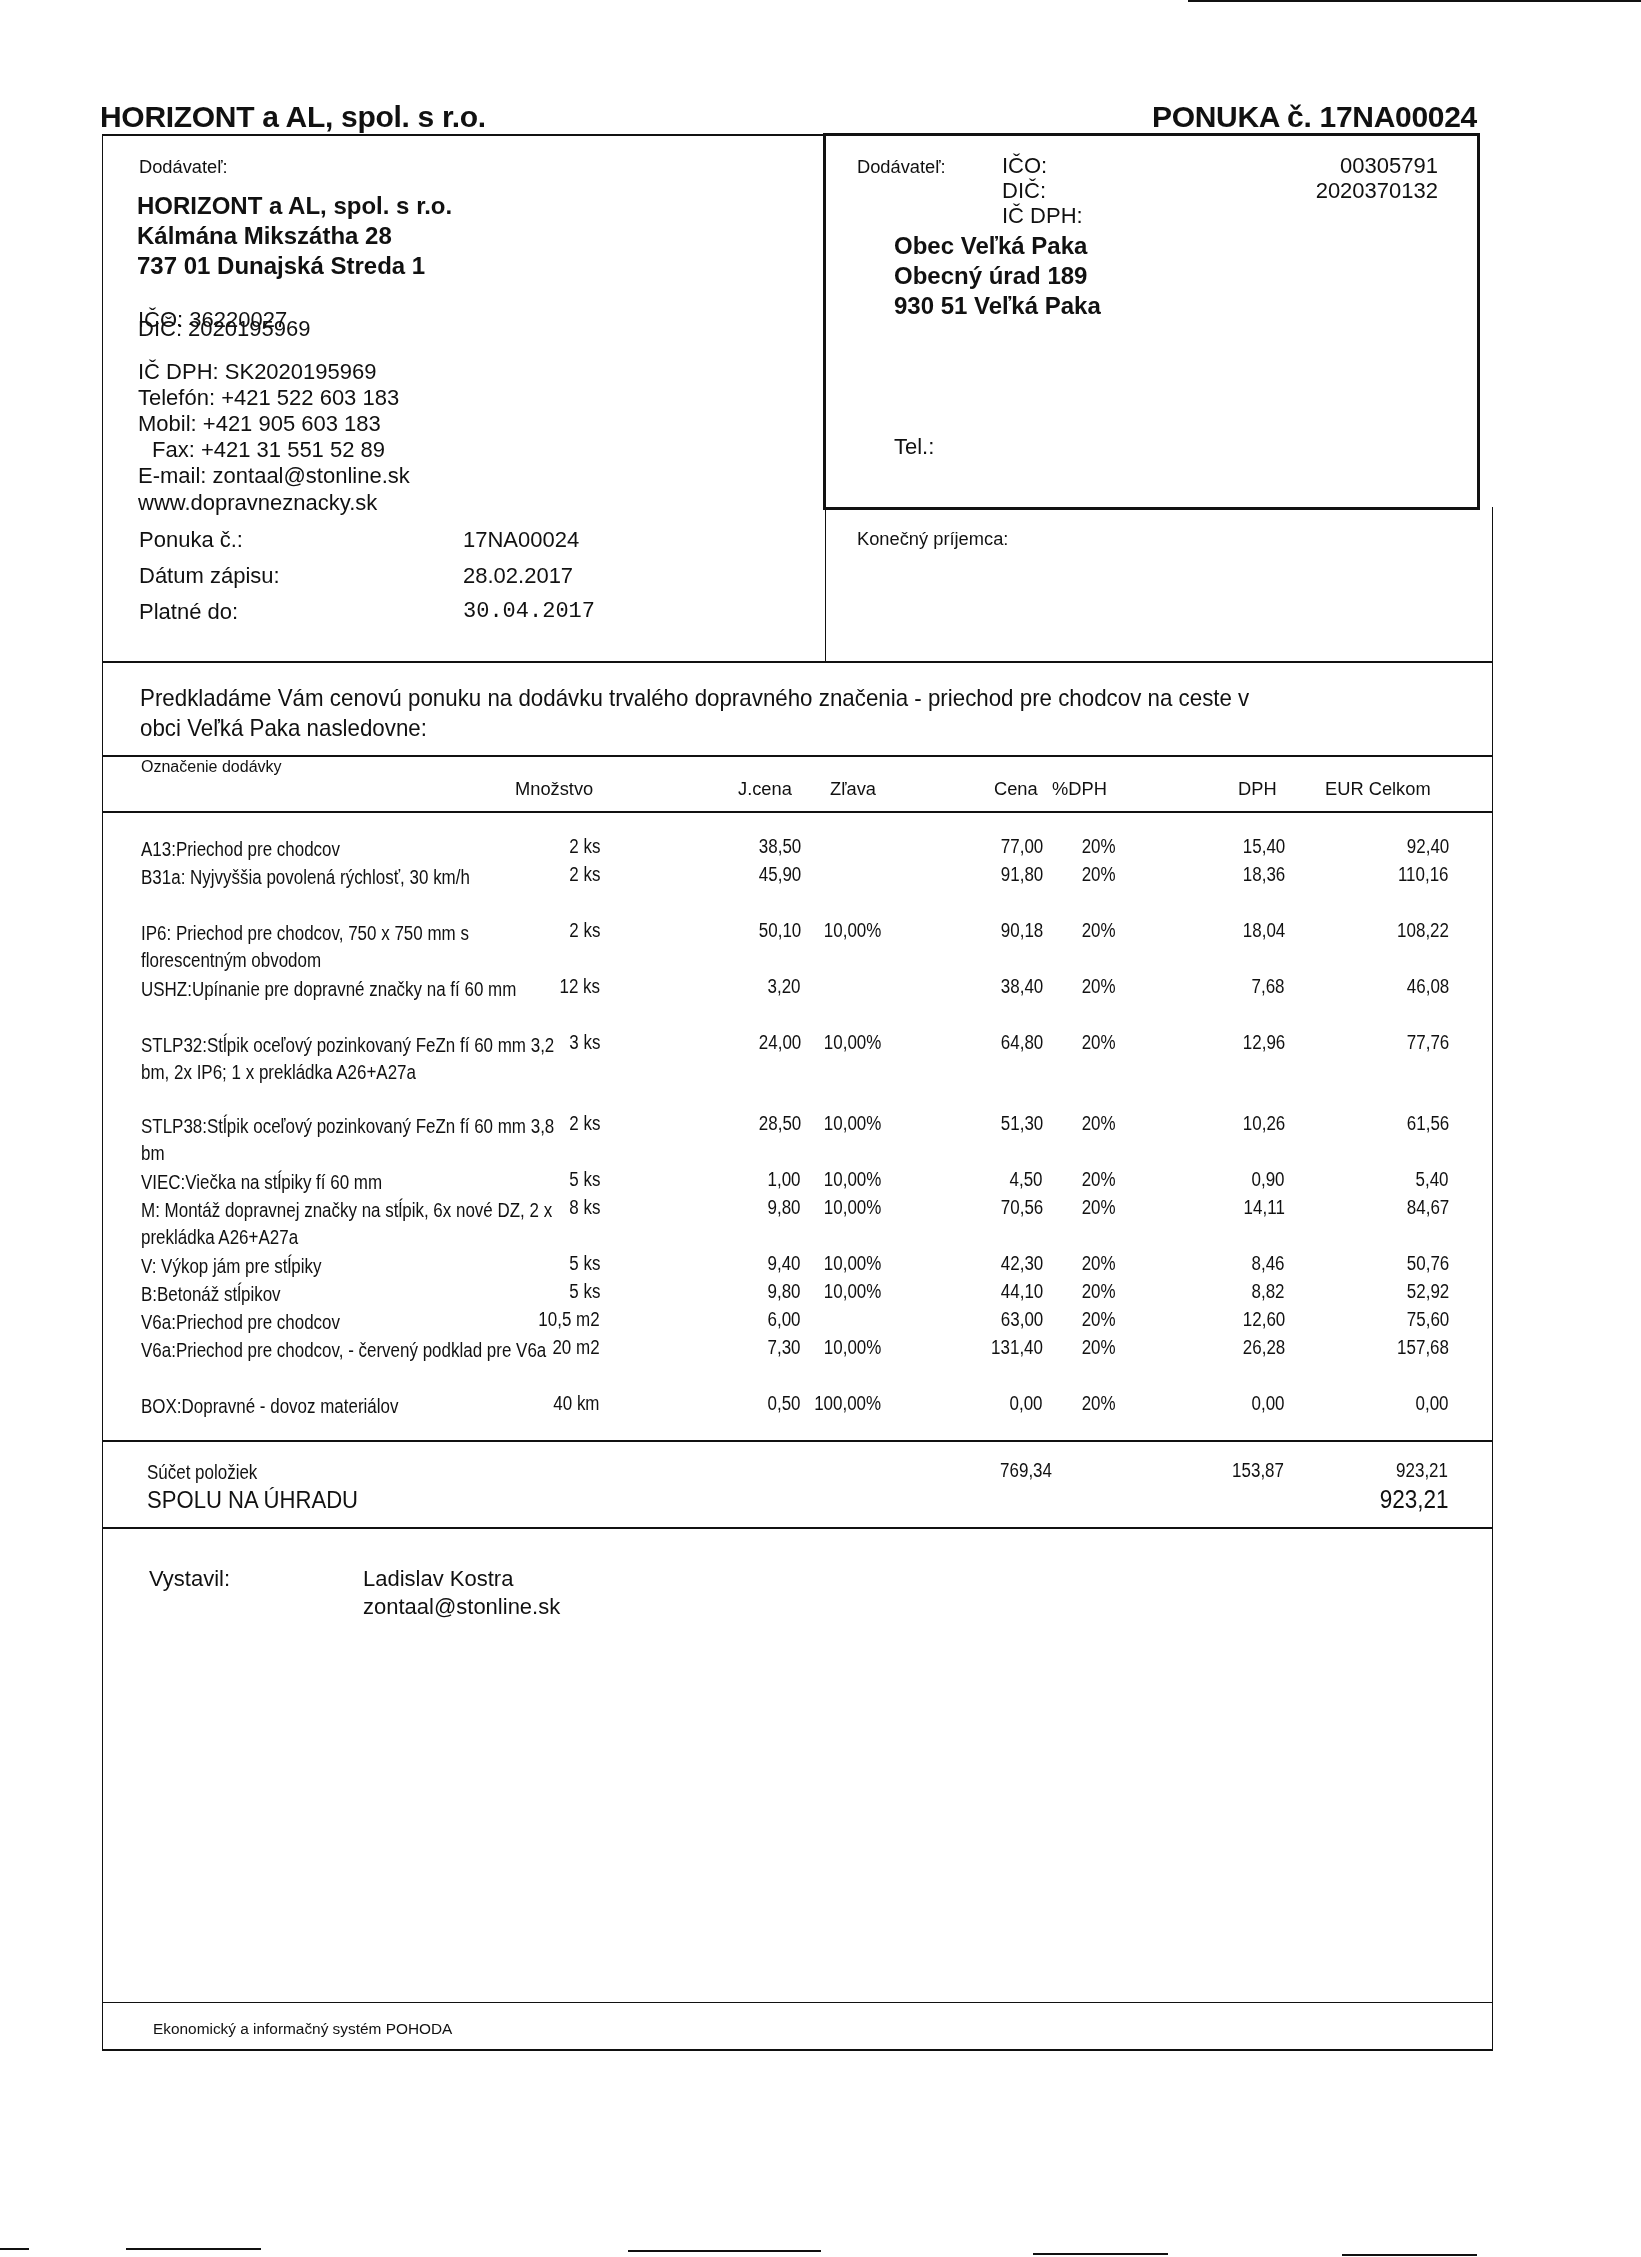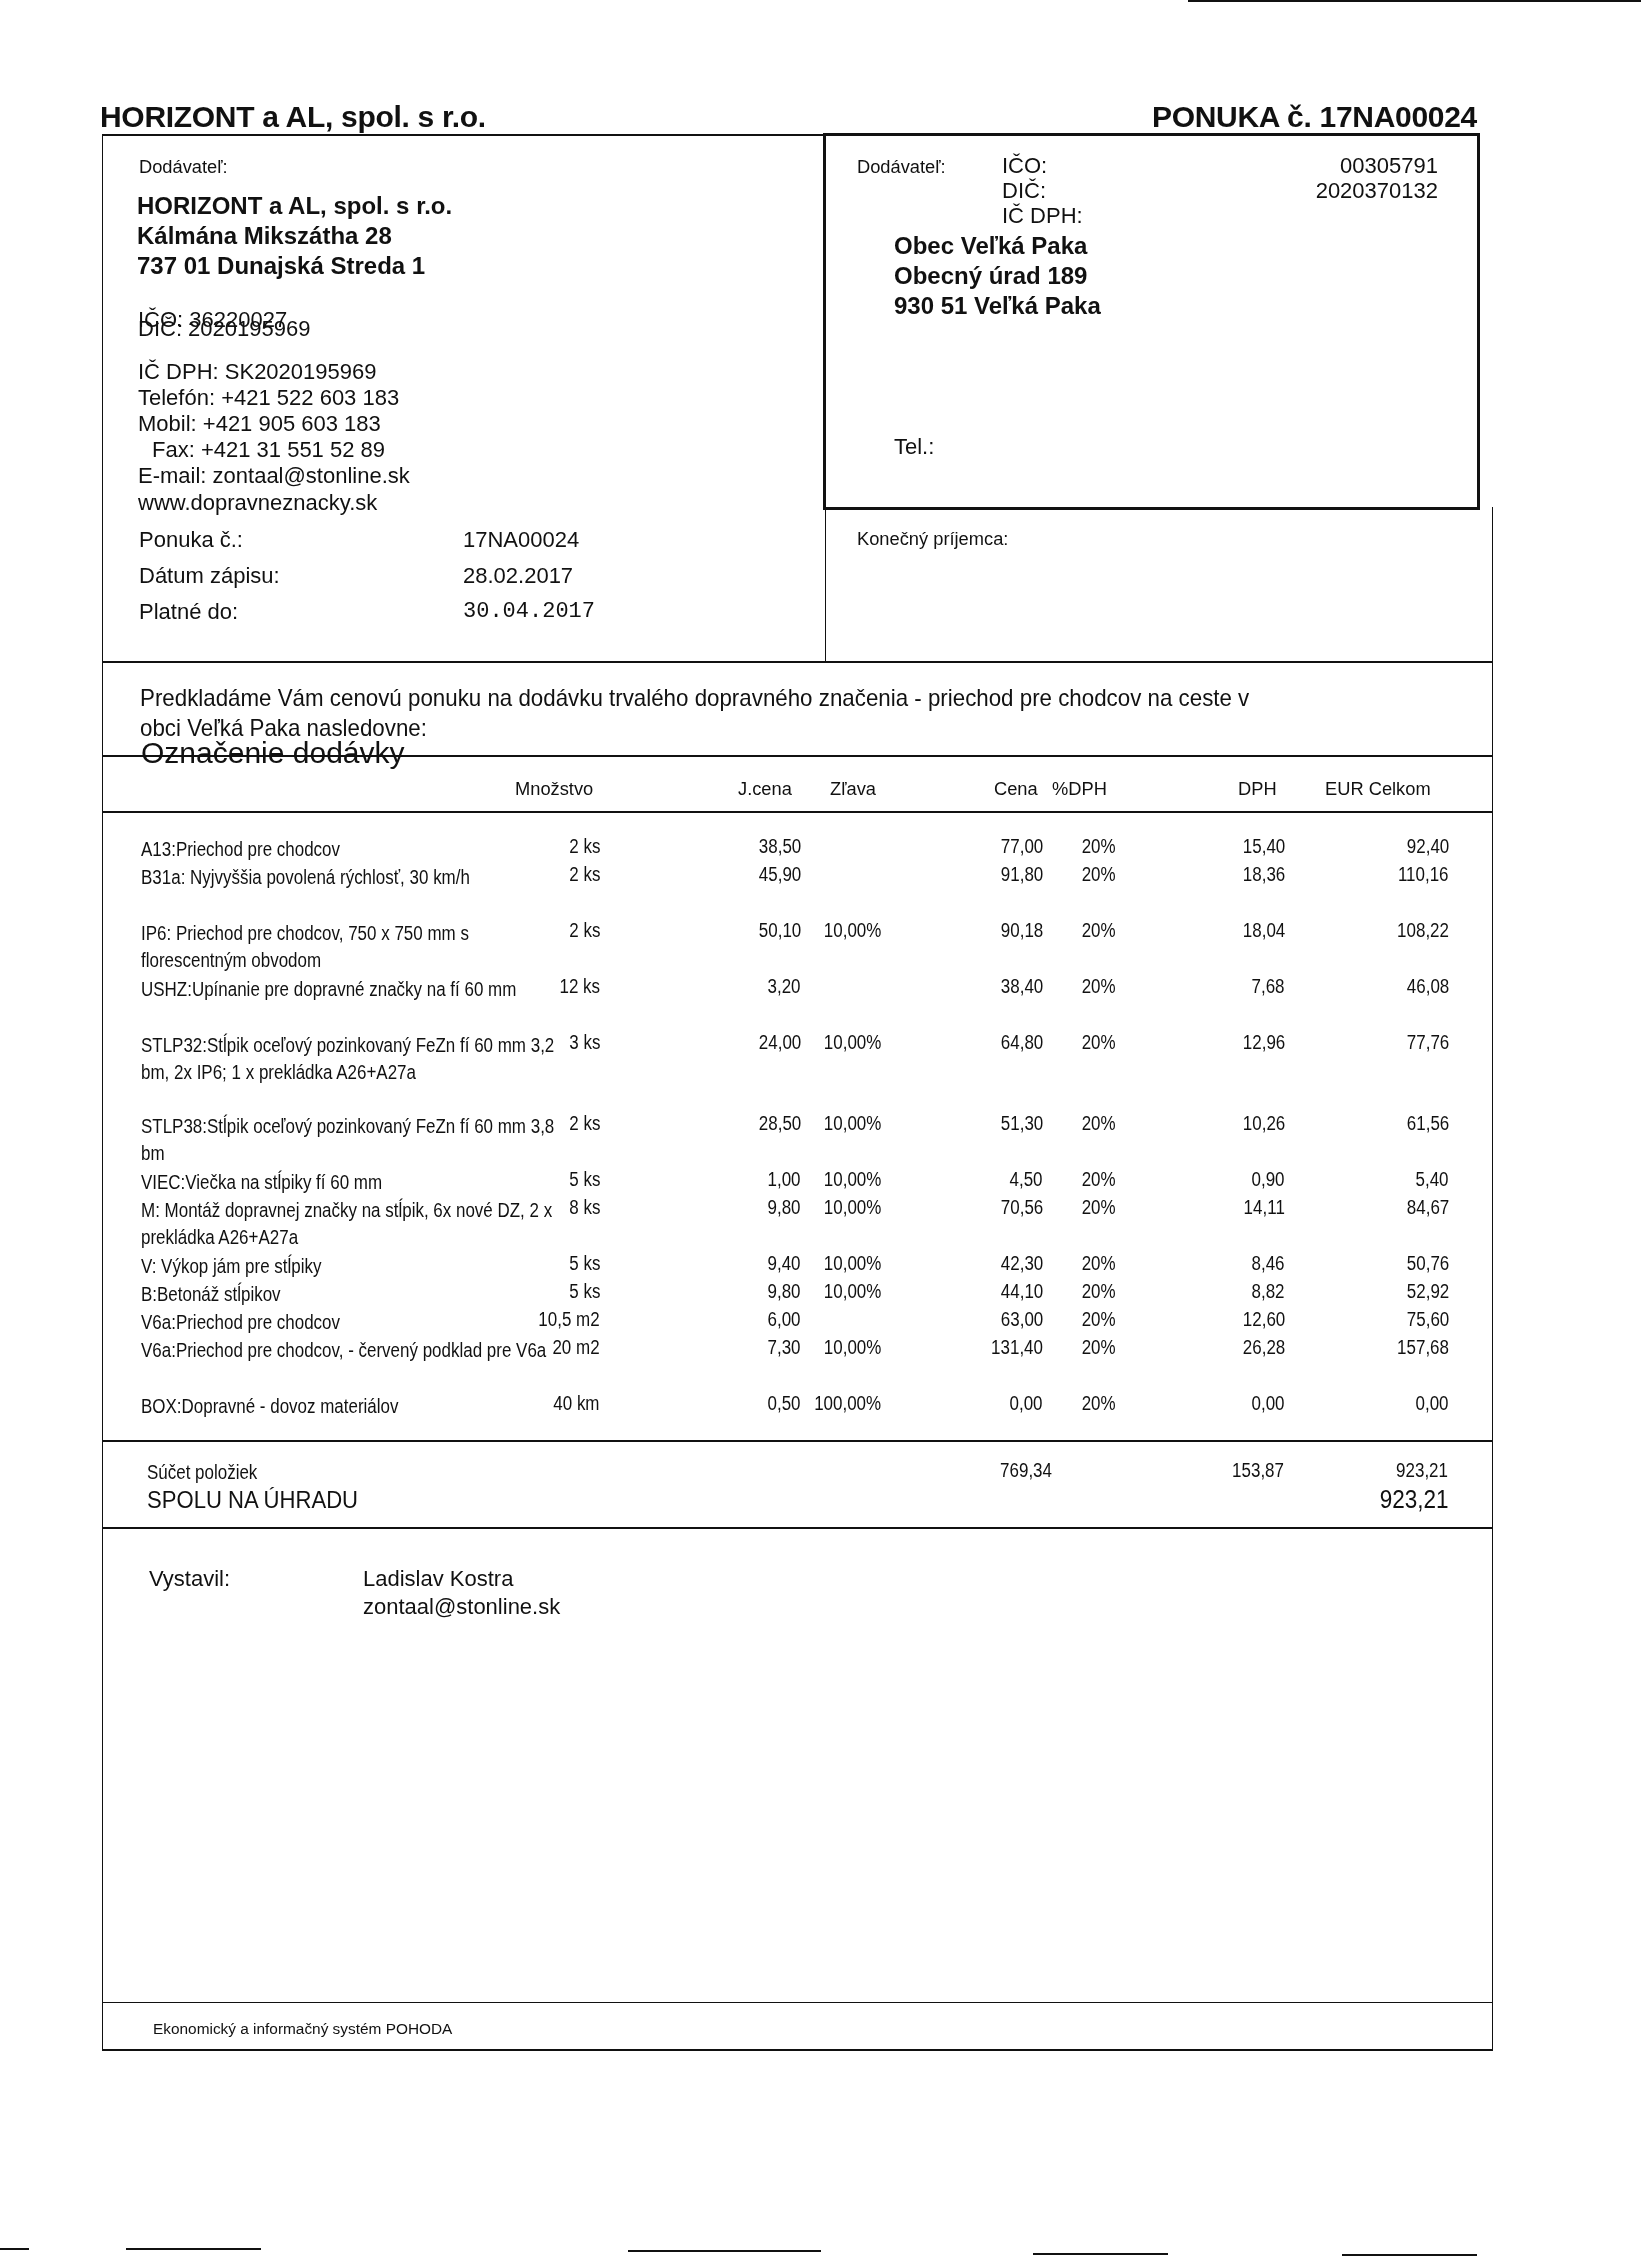--- a/index.html
+++ b/index.html
@@ -75,21 +75,21 @@
   <div class="abs bold-addr" style="left:894px; top:291px;">930 51 Veľká Paka</div>
   <div class="abs normal" style="left:894px; top:434px;">Tel.:</div>
 </div>
 
 <div class="abs small" style="left:857px; top:528px;">Konečný príjemca:</div>
 
 <div class="abs" style="left:140px; top:684px; font-size:24px; transform:scaleX(0.93); transform-origin:left top;">Predkladáme Vám cenovú ponuku na dodávku trvalého dopravného značenia - priechod pre chodcov na ceste v</div>
 <div class="abs" style="left:140px; top:714px; font-size:24px; transform:scaleX(0.93); transform-origin:left top;">obci Veľká Paka nasledovne:</div>
 
 <div>
-  <div class="abs" style="left:141px; top:736px; font-size:30px;">Označenie dodávky</div>
+  <div class="abs" style="left:141px; top:758px; font-size:16px;">Označenie dodávky</div>
   <div class="abs small" style="left:515px; top:778px;">Množstvo</div>
   <div class="abs small" style="left:738px; top:778px;">J.cena</div>
   <div class="abs small" style="left:830px; top:778px;">Zľava</div>
   <div class="abs small" style="left:994px; top:778px;">Cena</div>
   <div class="abs small" style="left:1052px; top:778px;">%DPH</div>
   <div class="abs small" style="left:1238px; top:778px;">DPH</div>
   <div class="abs small" style="left:1325px; top:778px;">EUR Celkom</div>
 </div>
 
 <div id="rows">

